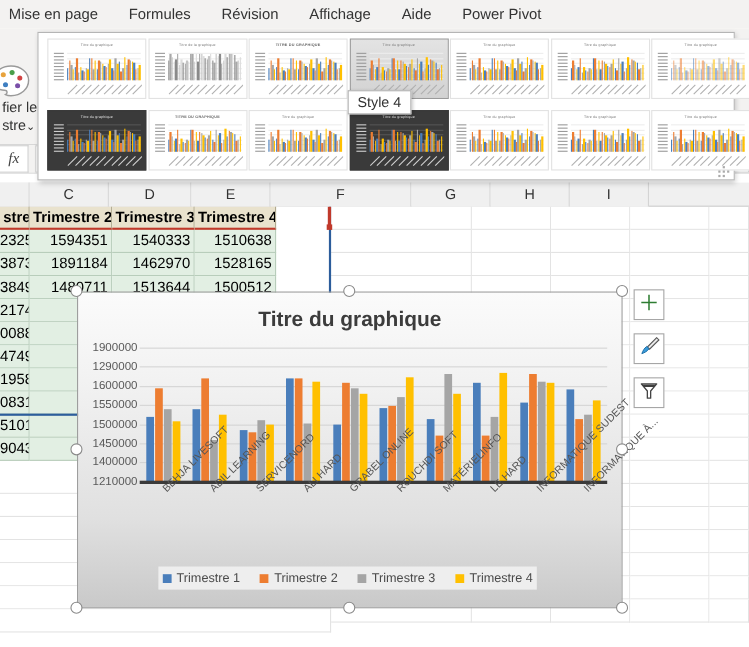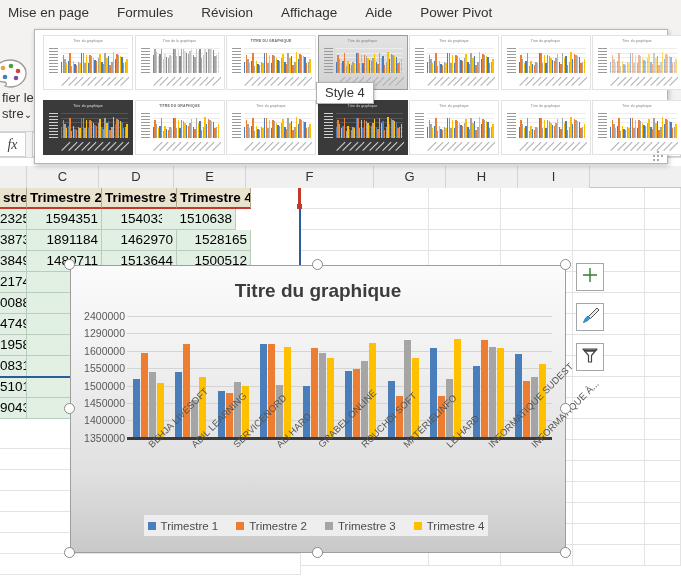--- a/index.html
+++ b/index.html
@@ -254,21 +254,21 @@
       <div class="grid-row" style="top: 30px;">
         <div class="cell hdr" style="left: 0px; width: 27px;">stre 1</div>
         <div class="cell hdr" style="left: 27px; width: 75px;">Trimestre 2</div>
         <div class="cell hdr" style="left: 102px; width: 75px;">Trimestre 3</div>
         <div class="cell hdr" style="left: 177px; width: 74px;">Trimestre 4</div>
       </div>
       <div class="grid-row" style="top: 51px;">
         <div class="cell" style="left: 0px; width: 27px;">23259</div>
         <div class="cell" style="left: 27px; width: 75px;">1594351</div>
         <div class="cell" style="left: 102px; width: 75px;">1540333</div>
-        <div class="cell" style="left: 162px; width: 74px;">1510638</div>
+        <div class="cell" style="left: 177px; width: 74px;">1510638</div>
       </div>
       <div class="grid-row" style="top: 72px;">
         <div class="cell" style="left: 0px; width: 27px;">38739</div>
         <div class="cell" style="left: 27px; width: 75px;">1891184</div>
         <div class="cell" style="left: 102px; width: 75px;">1462970</div>
         <div class="cell" style="left: 177px; width: 74px;">1528165</div>
       </div>
       <div class="grid-row" style="top: 93px;">
         <div class="cell" style="left: 0px; width: 27px;">38499</div>
         <div class="cell" style="left: 27px; width: 75px;">1480711</div>
@@ -403,28 +403,28 @@
     </div>
   <div id="sel-right-border"></div>
   <div id="sel-hdr-border"></div>
   <div id="sel-hdr-handle"></div>
   <div id="sel-bottom-border"></div>
 </div>
 
 <div id="chart-object">
   <div id="chart-title">Titre du graphique</div>
   <div id="y-labels">
-      <div class="ytick" style="top: 0px;">2400000</div>
+      <div class="ytick" style="top: 0px;">1900000</div>
       <div class="ytick" style="top: 17.4px;">1290000</div>
       <div class="ytick" style="top: 34.8px;">1600000</div>
       <div class="ytick" style="top: 52.2px;">1550000</div>
       <div class="ytick" style="top: 69.6px;">1500000</div>
       <div class="ytick" style="top: 87px;">1450000</div>
       <div class="ytick" style="top: 104.4px;">1400000</div>
-      <div class="ytick" style="top: 121.8px;">1350000</div>
+      <div class="ytick" style="top: 121.8px;">1210000</div>
     </div>
   <div id="plot-area">
     <div id="gridlines-host">
         <div class="gridline" style="top: 0px;"></div>
         <div class="gridline" style="top: 17.4px;"></div>
         <div class="gridline" style="top: 34.8px;"></div>
         <div class="gridline" style="top: 52.2px;"></div>
         <div class="gridline" style="top: 69.6px;"></div>
         <div class="gridline" style="top: 87px;"></div>
         <div class="gridline" style="top: 104.4px;"></div>

